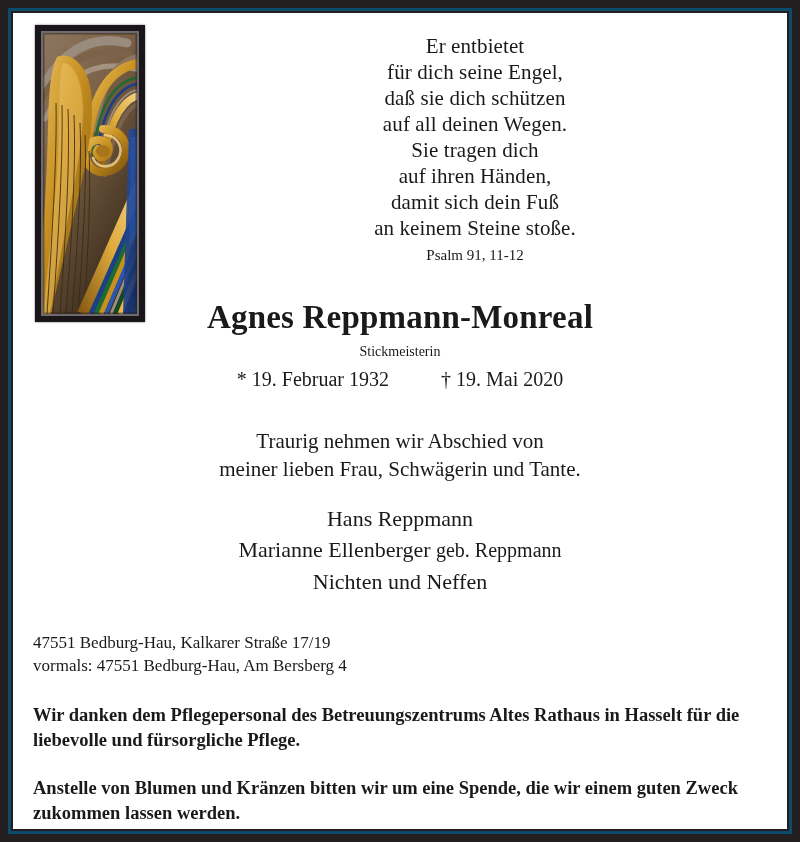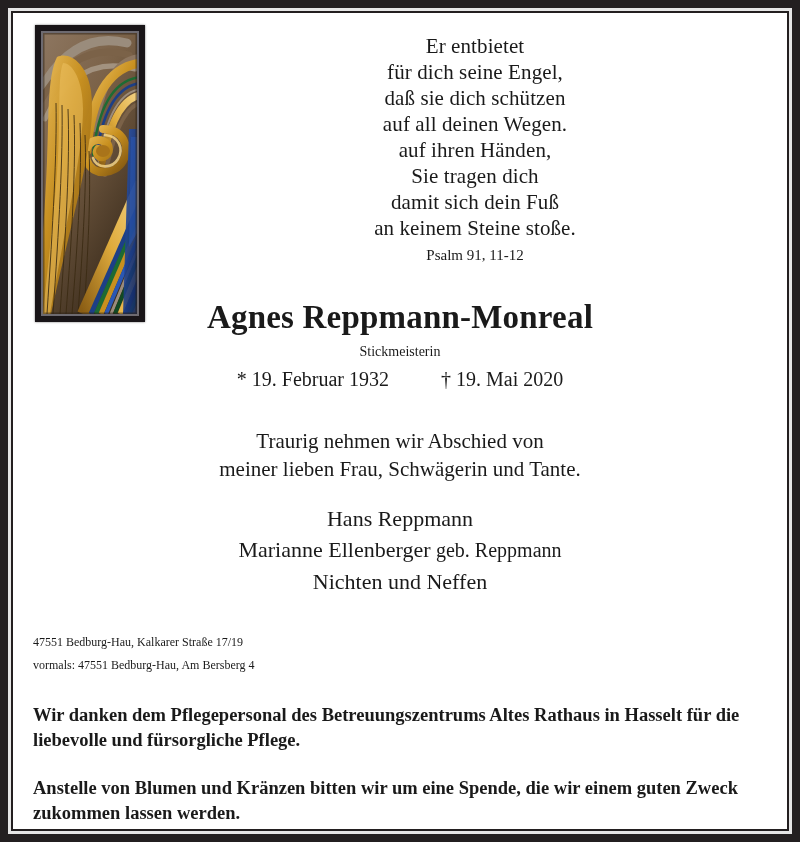--- a/index.html
+++ b/index.html
@@ -22,21 +22,21 @@
     width: 800px;
     height: 842px;
     background: #231f20;
     padding: 8px;
   }
 
   
   .notice-matte {
     width: 100%;
     height: 100%;
-    background: #e5e5e5;
+    background: #0c4a6e;
     padding: 3px;
   }
 
   .notice-inner-rule {
     width: 100%;
     height: 100%;
     border: 2px solid #231f20;
     background: #ffffff;
     padding: 0;
   }
@@ -154,21 +154,21 @@
   }
 
   
   .address-block {
     margin-top: 34px;
     padding-left: 20px;
     padding-right: 20px;
   }
 
   .address-line {
-    font-size: 12px;
+    font-size: 17px;
     line-height: 23px;
   }
 
   
   .closing-block {
     padding-left: 20px;
     padding-right: 22px;
     margin-top: 26px;
     font-weight: bold;
   }
@@ -293,22 +293,22 @@
                 </svg>
               </div>
             </div>
           </div>
 
           <div class="verse-block">
             <div class="verse-line">Er entbietet</div>
             <div class="verse-line">für dich seine Engel,</div>
             <div class="verse-line">daß sie dich schützen</div>
             <div class="verse-line">auf all deinen Wegen.</div>
+            <div class="verse-line">Sie tragen dich</div>
             <div class="verse-line">auf ihren Händen,</div>
-            <div class="verse-line">Sie tragen dich</div>
             <div class="verse-line">damit sich dein Fuß</div>
             <div class="verse-line">an keinem Steine stoße.</div>
             <div class="verse-source">Psalm 91, 11-12</div>
           </div>
 
         </div>
 
         <div class="identity-block">
           <div class="deceased-name">Agnes Reppmann-Monreal</div>
           <div class="profession">Stickmeisterin</div>

